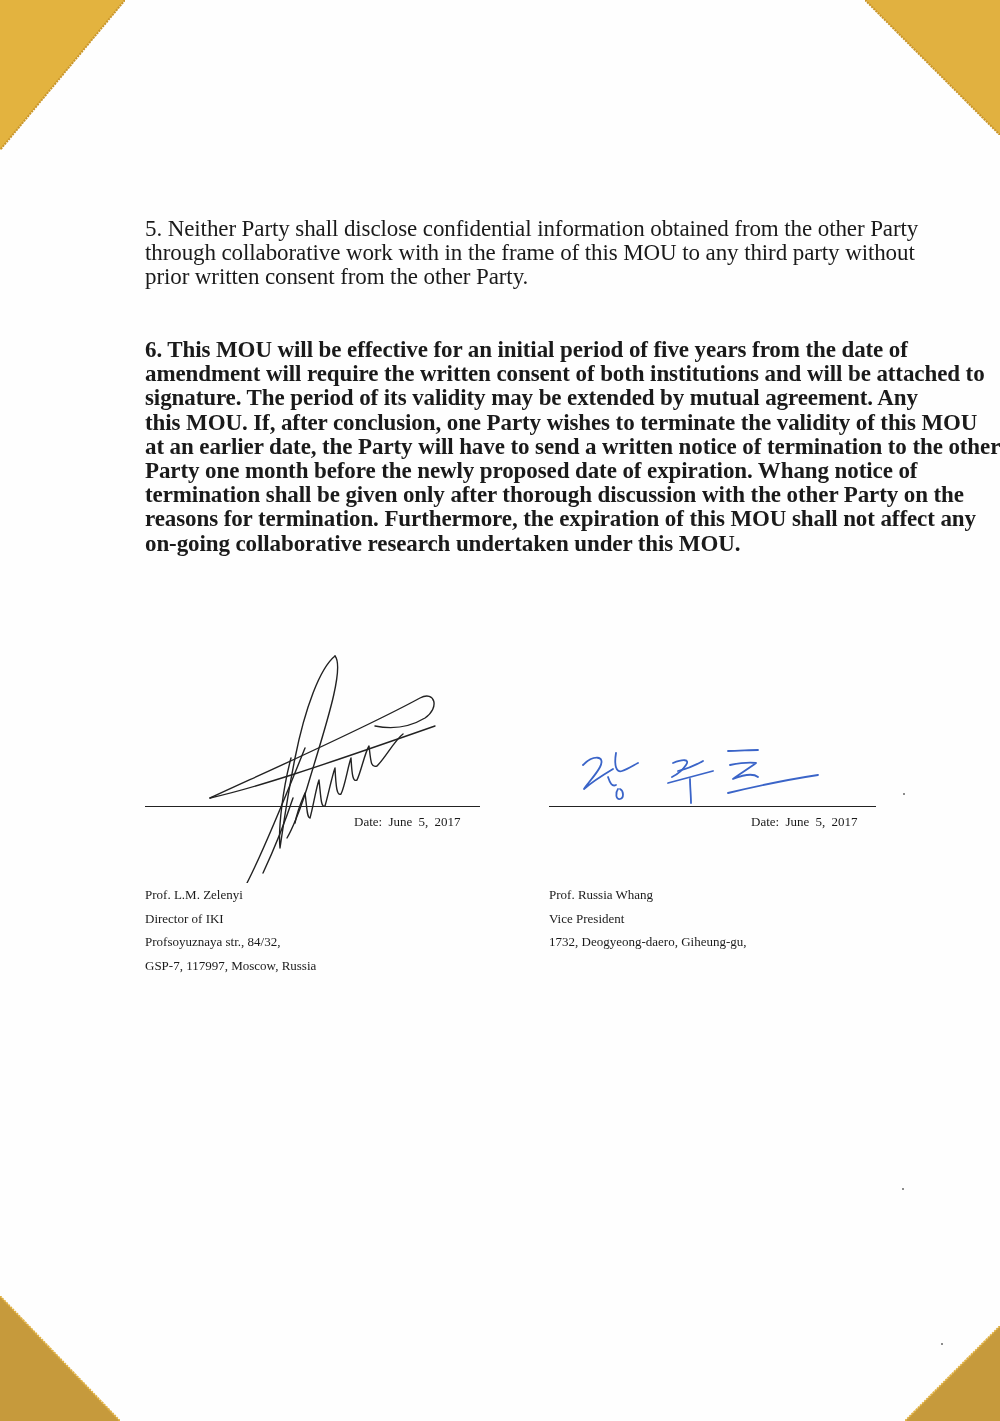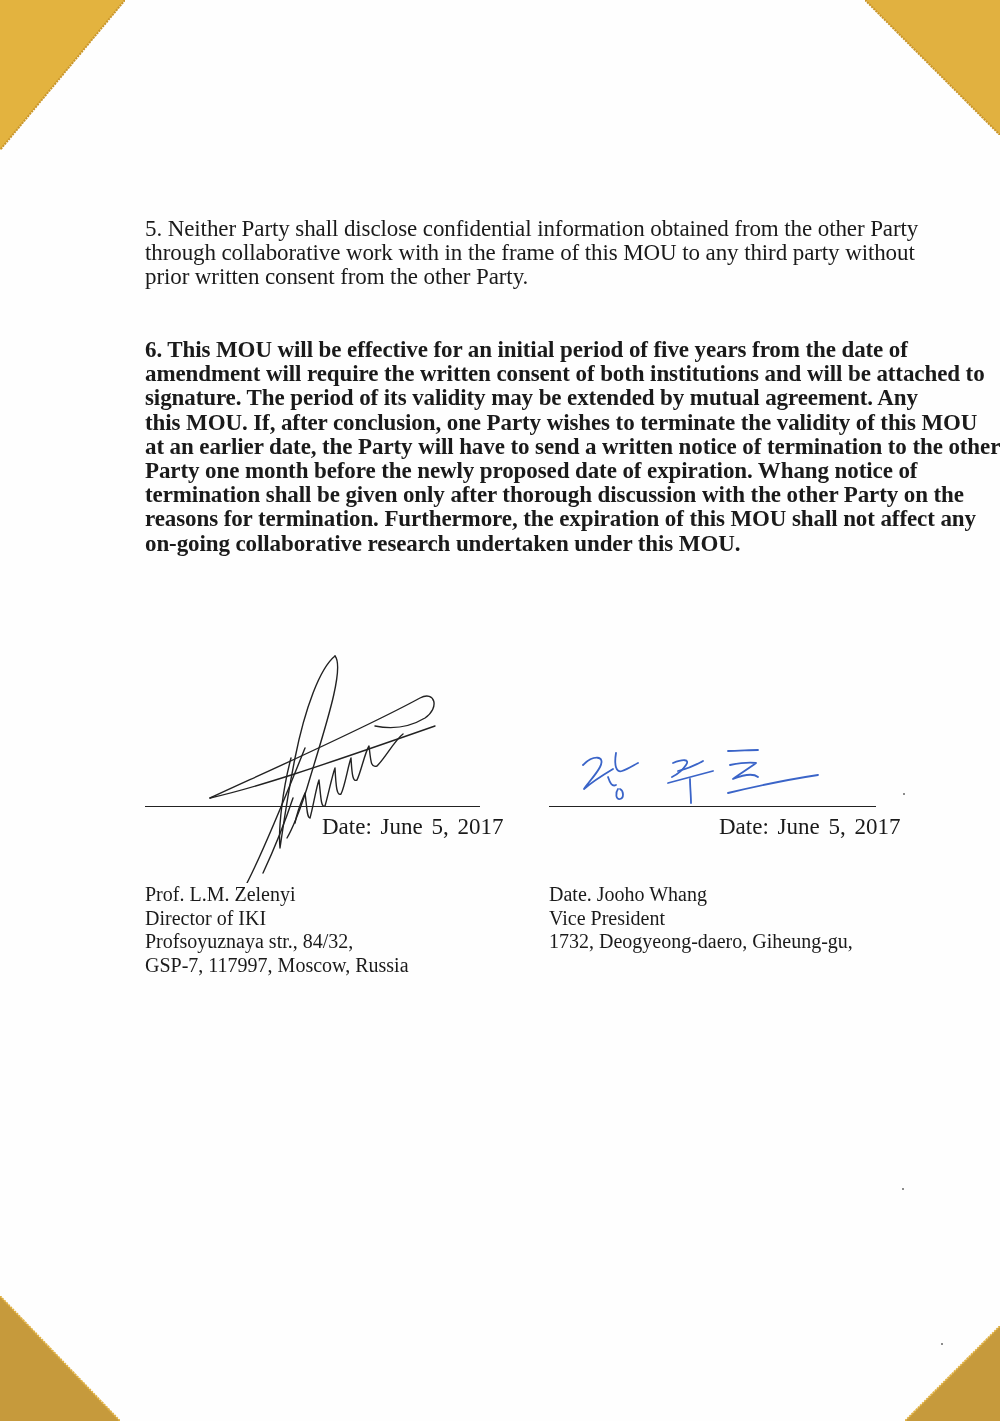--- a/index.html
+++ b/index.html
@@ -21,31 +21,31 @@
       font-size: 23px; line-height: 24.2px; letter-spacing: -0.1px;
       margin: 0;
     }
     .para .line { display: block; white-space: nowrap; }
     #p5 { top: 217px; }
     #p6 { top: 338px; font-weight: bold; }
     .sig-line { position: absolute; height: 1px; background: #222; }
     #sig-line-left { left: 145px; top: 806px; width: 335px; }
     #sig-line-right { left: 549px; top: 806px; width: 327px; }
     .date {
-      position: absolute; font-size: 23px; white-space: nowrap; word-spacing: 3px;
+      position: absolute; font-size: 13px; white-space: nowrap; word-spacing: 3px; margin-left: 32px;
     }
     #date-left { left: 322px; top: 814px; }
     #date-right { left: 719px; top: 814px; }
 
     .signature { position: absolute; }
     #sig-left { left: 195px; top: 648px; }
     #sig-right { left: 578px; top: 745px; }
 
     .addr {
-      position: absolute; font-size: 20px; line-height: 23.5px;
+      position: absolute; font-size: 13px; line-height: 23.5px;
     }
     .addr .line { display: block; white-space: nowrap; }
     #addr-left { left: 145px; top: 883px; }
     #addr-right { left: 549px; top: 883px; }
 
     .speck { position: absolute; width: 2px; height: 2px; background: #666; border-radius: 50%; }
   </style>
 </head>
 <body>
 
@@ -131,20 +131,20 @@
 <div class="sig-line" id="sig-line-right"></div>
 <div class="date" id="date-right">Date:  June  5,  2017</div>
 
 <div class="addr" id="addr-left">
   <span class="line">Prof. L.M. Zelenyi</span>
   <span class="line">Director of IKI</span>
   <span class="line">Profsoyuznaya str., 84/32,</span>
   <span class="line">GSP-7, 117997, Moscow, Russia</span>
 </div>
 <div class="addr" id="addr-right">
-  <span class="line">Date. Jooho Whang</span>
+  <span class="line">Prof. Russia Whang</span>
   <span class="line">Vice President</span>
   <span class="line">1732, Deogyeong-daero, Giheung-gu,</span>
 </div>
 
 <div class="speck" style="left:903px; top:793px;"></div>
 <div class="speck" style="left:941px; top:1343px;"></div>
 <div class="speck" style="left:902px; top:1188px;"></div>
 
 </body></html>

